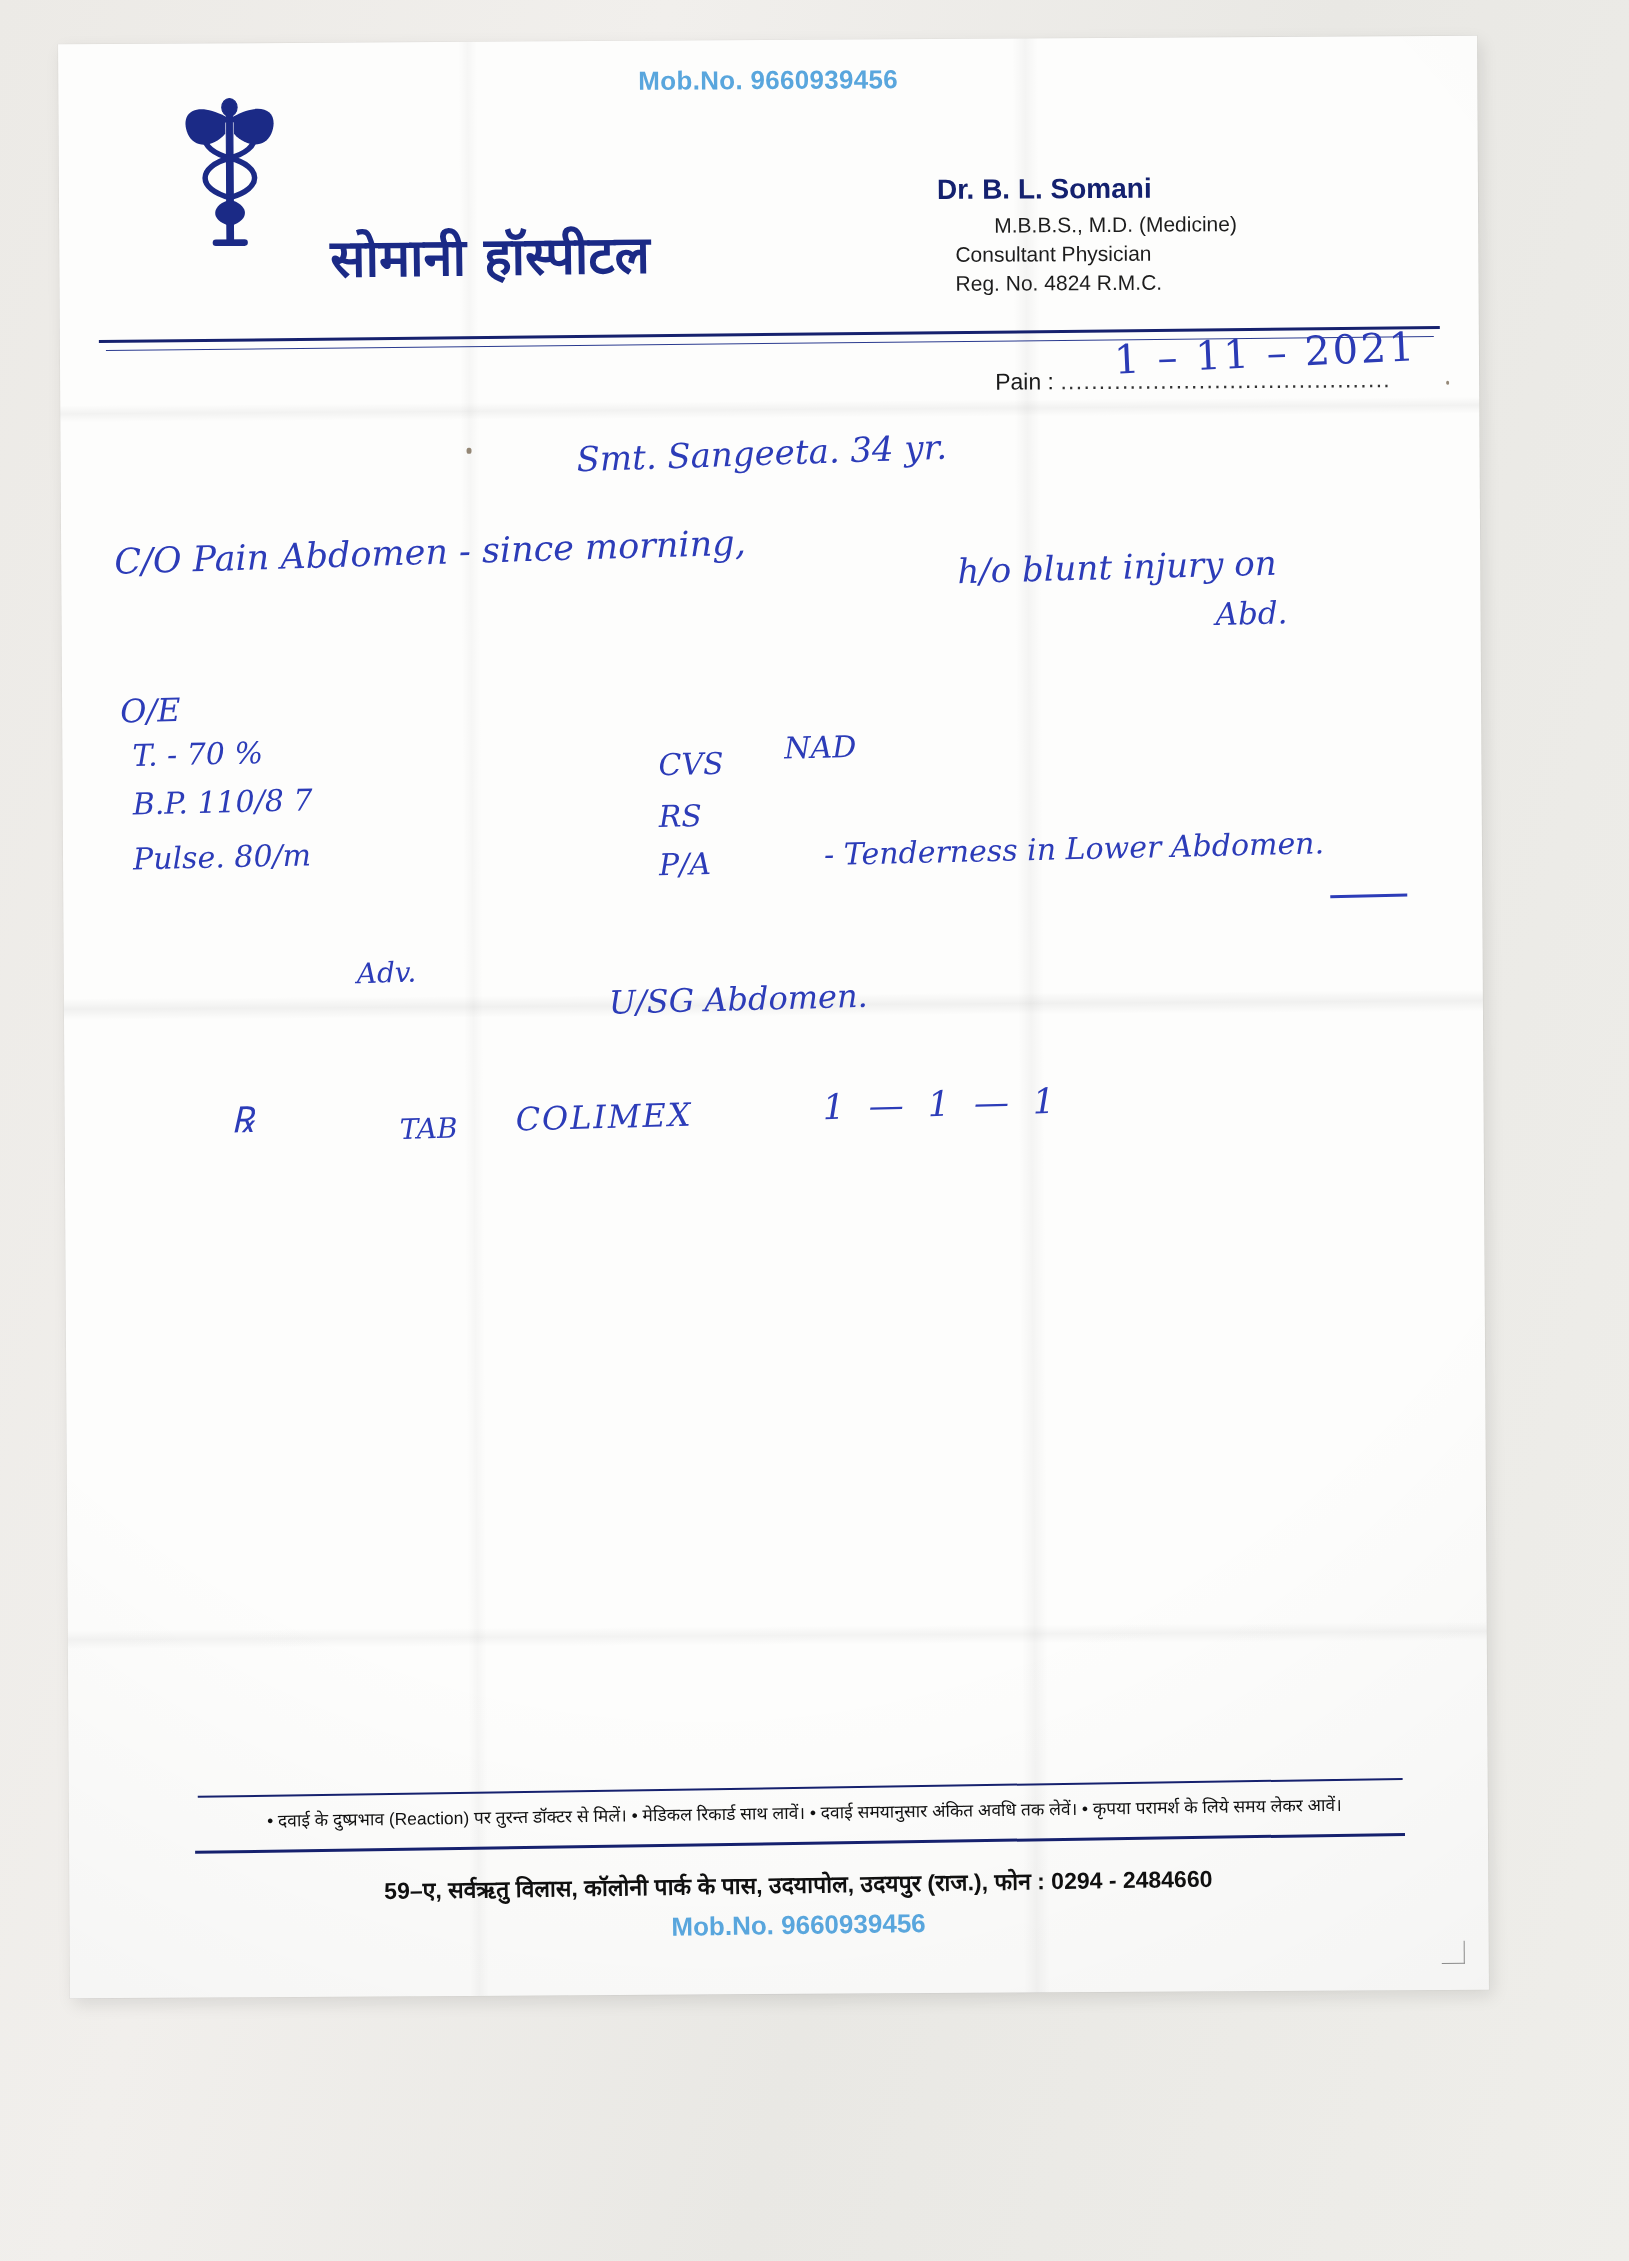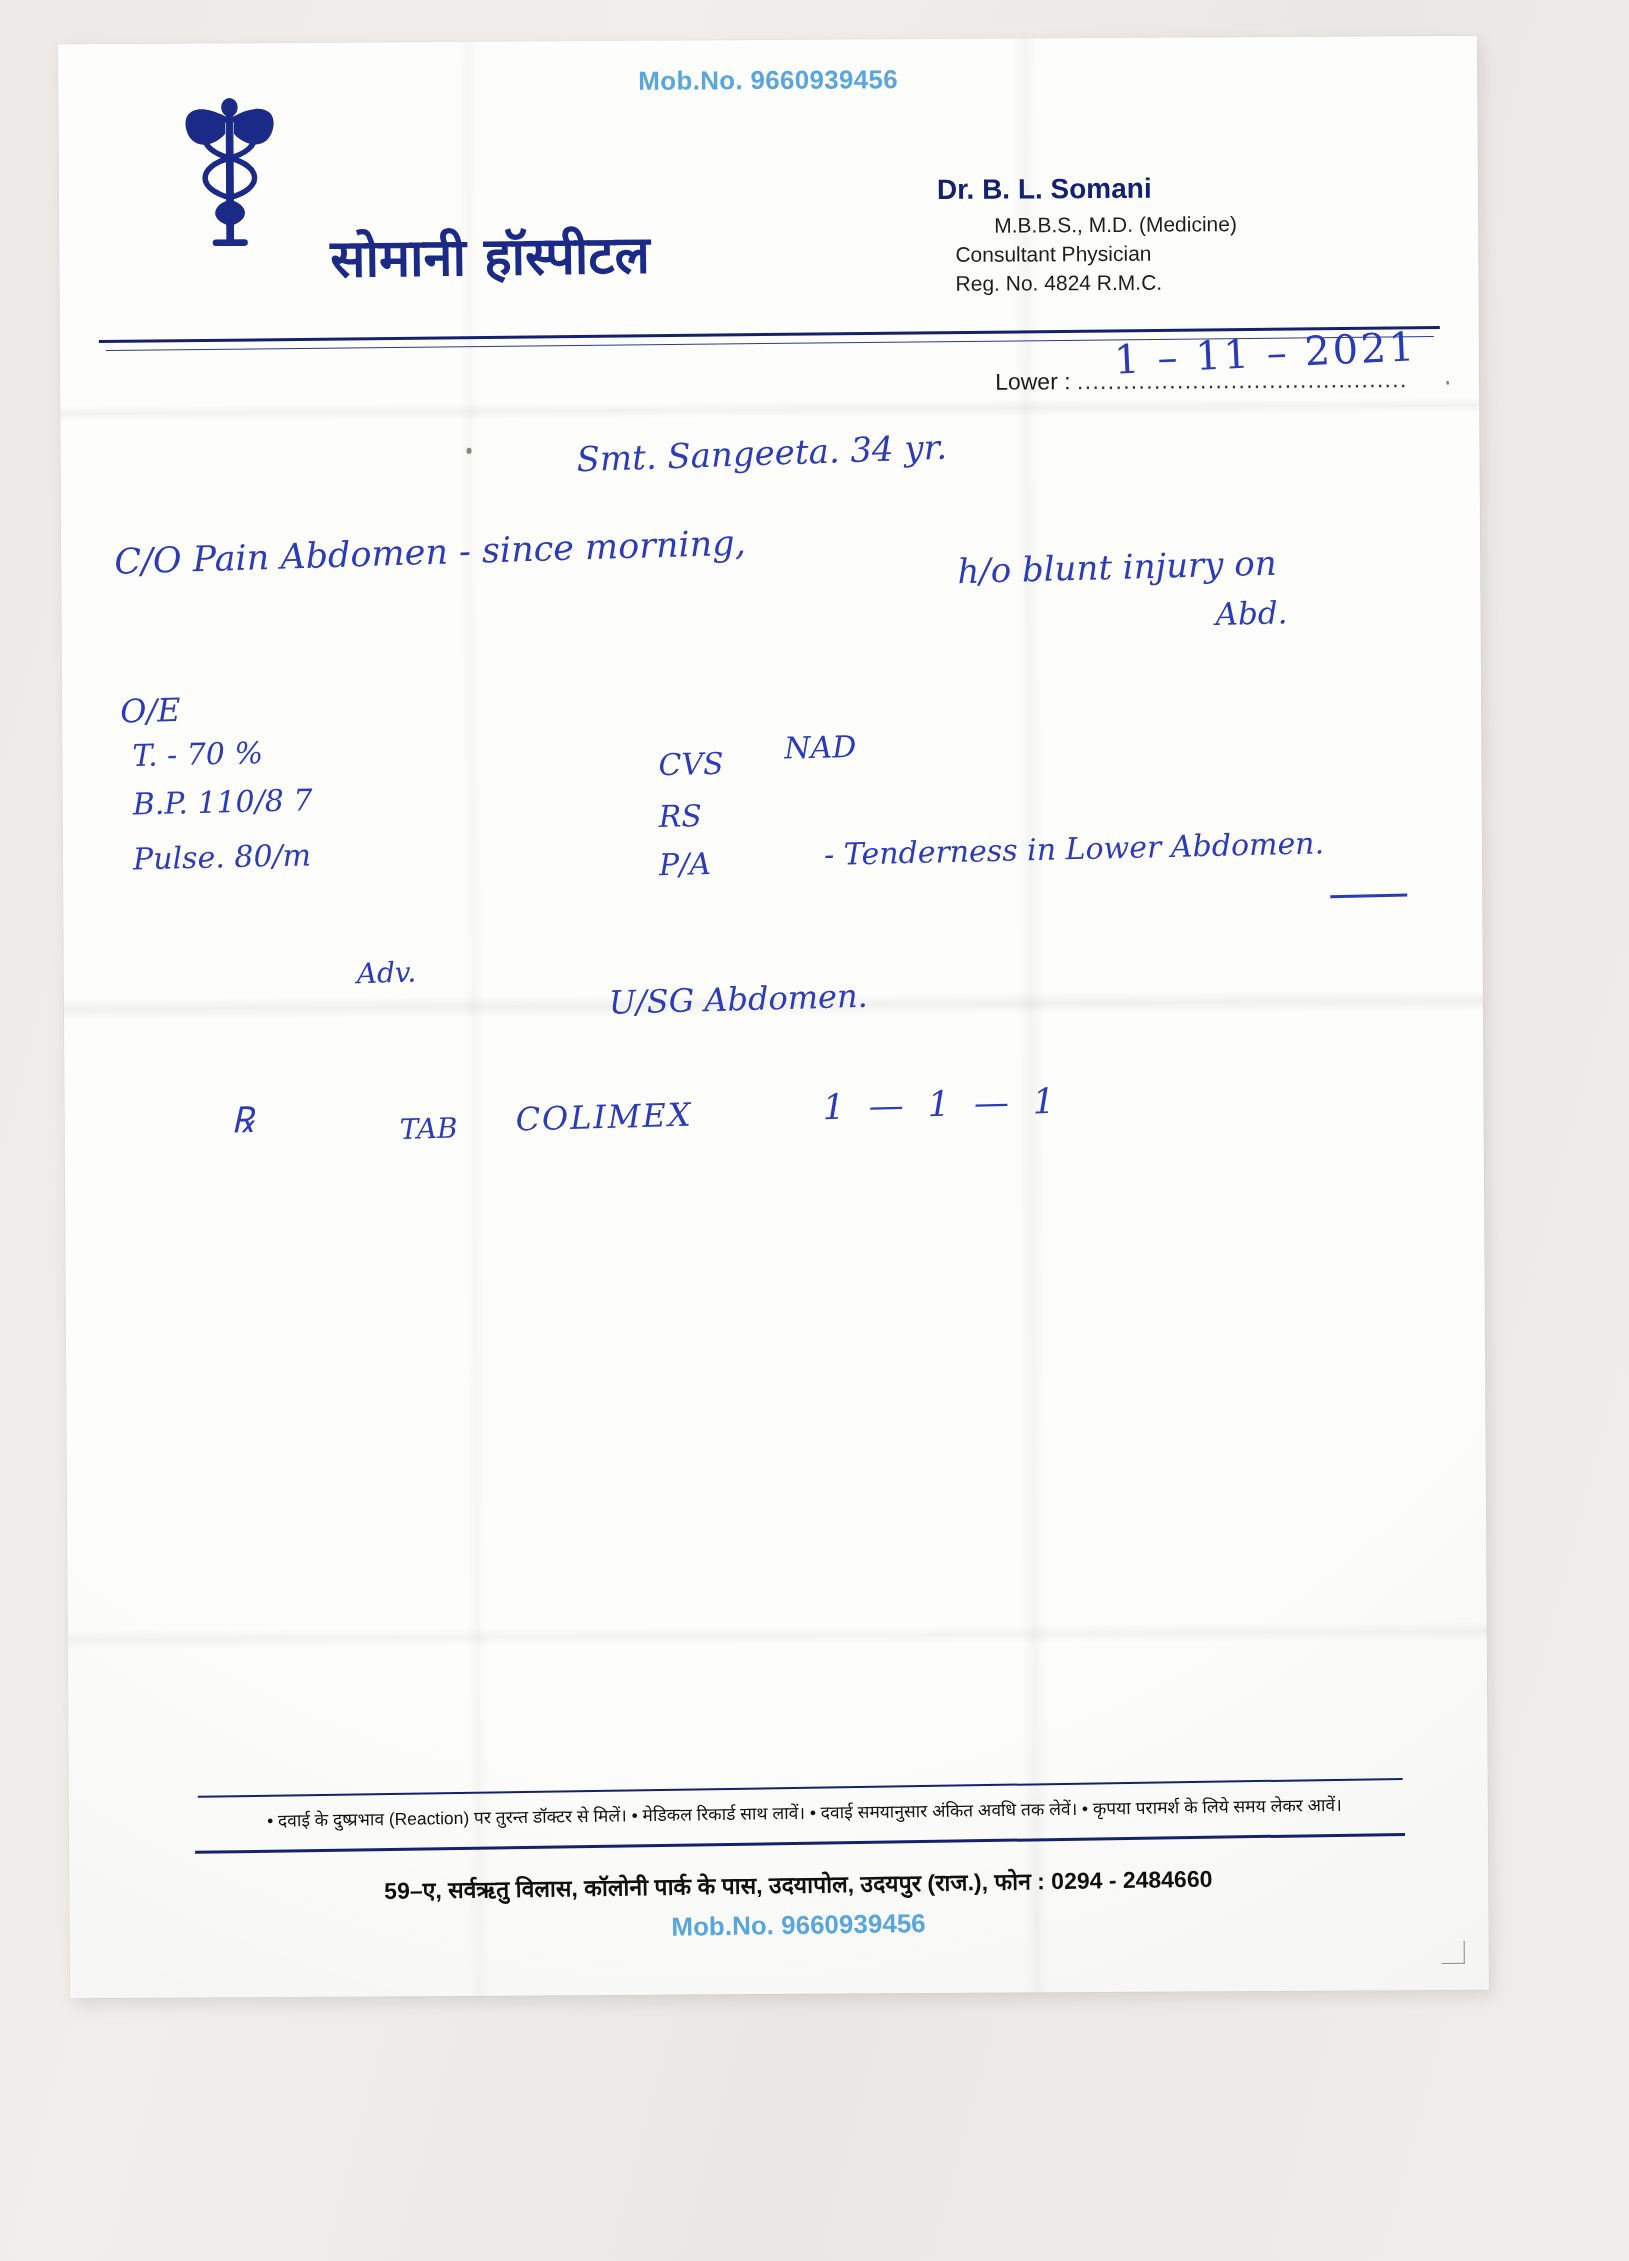--- a/index.html
+++ b/index.html
@@ -304,21 +304,21 @@
       <div class="doc-name">Dr. B. L. Somani</div>
       <div class="doc-qual">M.B.B.S., M.D. (Medicine)</div>
       <div class="doc-role">Consultant Physician</div>
       <div class="doc-reg">Reg. No. 4824 R.M.C.</div>
     </div>
 
     <div class="rule-top"></div>
     <div class="rule-top inner"></div>
 
     <div class="date-row">
-      <span>Lower :</span>
+      <span>Pain :</span>
       <span class="date-dots">...........................................</span>
     </div>
     <div class="date-hand">1 – 11 – 2021</div>
 
     <div class="hand h-patient">Smt. Sangeeta. 34 yr.</div>
 
     <div class="hand h-c1">C/O Pain Abdomen - since morning,</div>
     <div class="hand h-c2">h/o blunt injury on</div>
     <div class="hand h-c3">Abd.</div>
 

